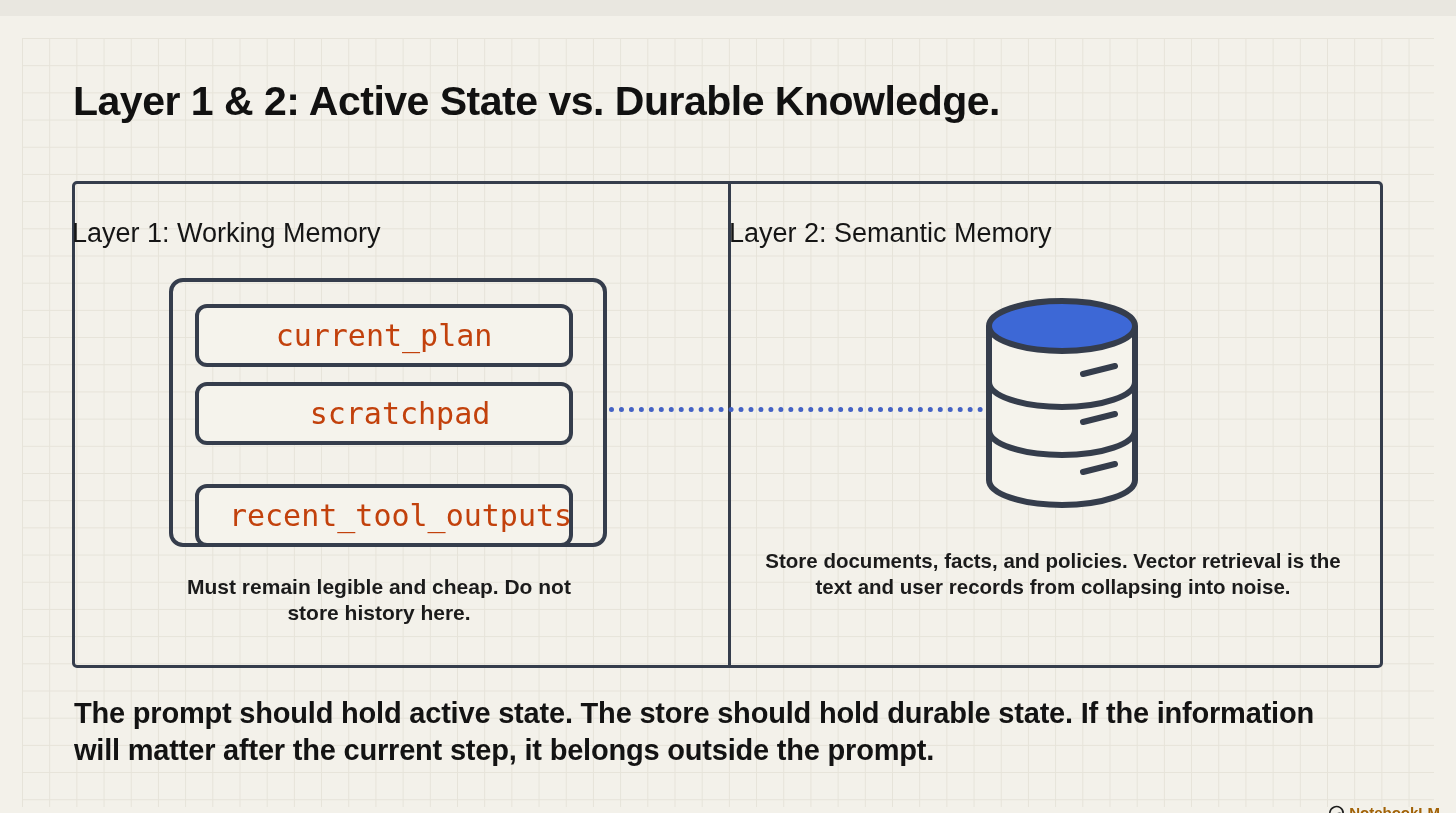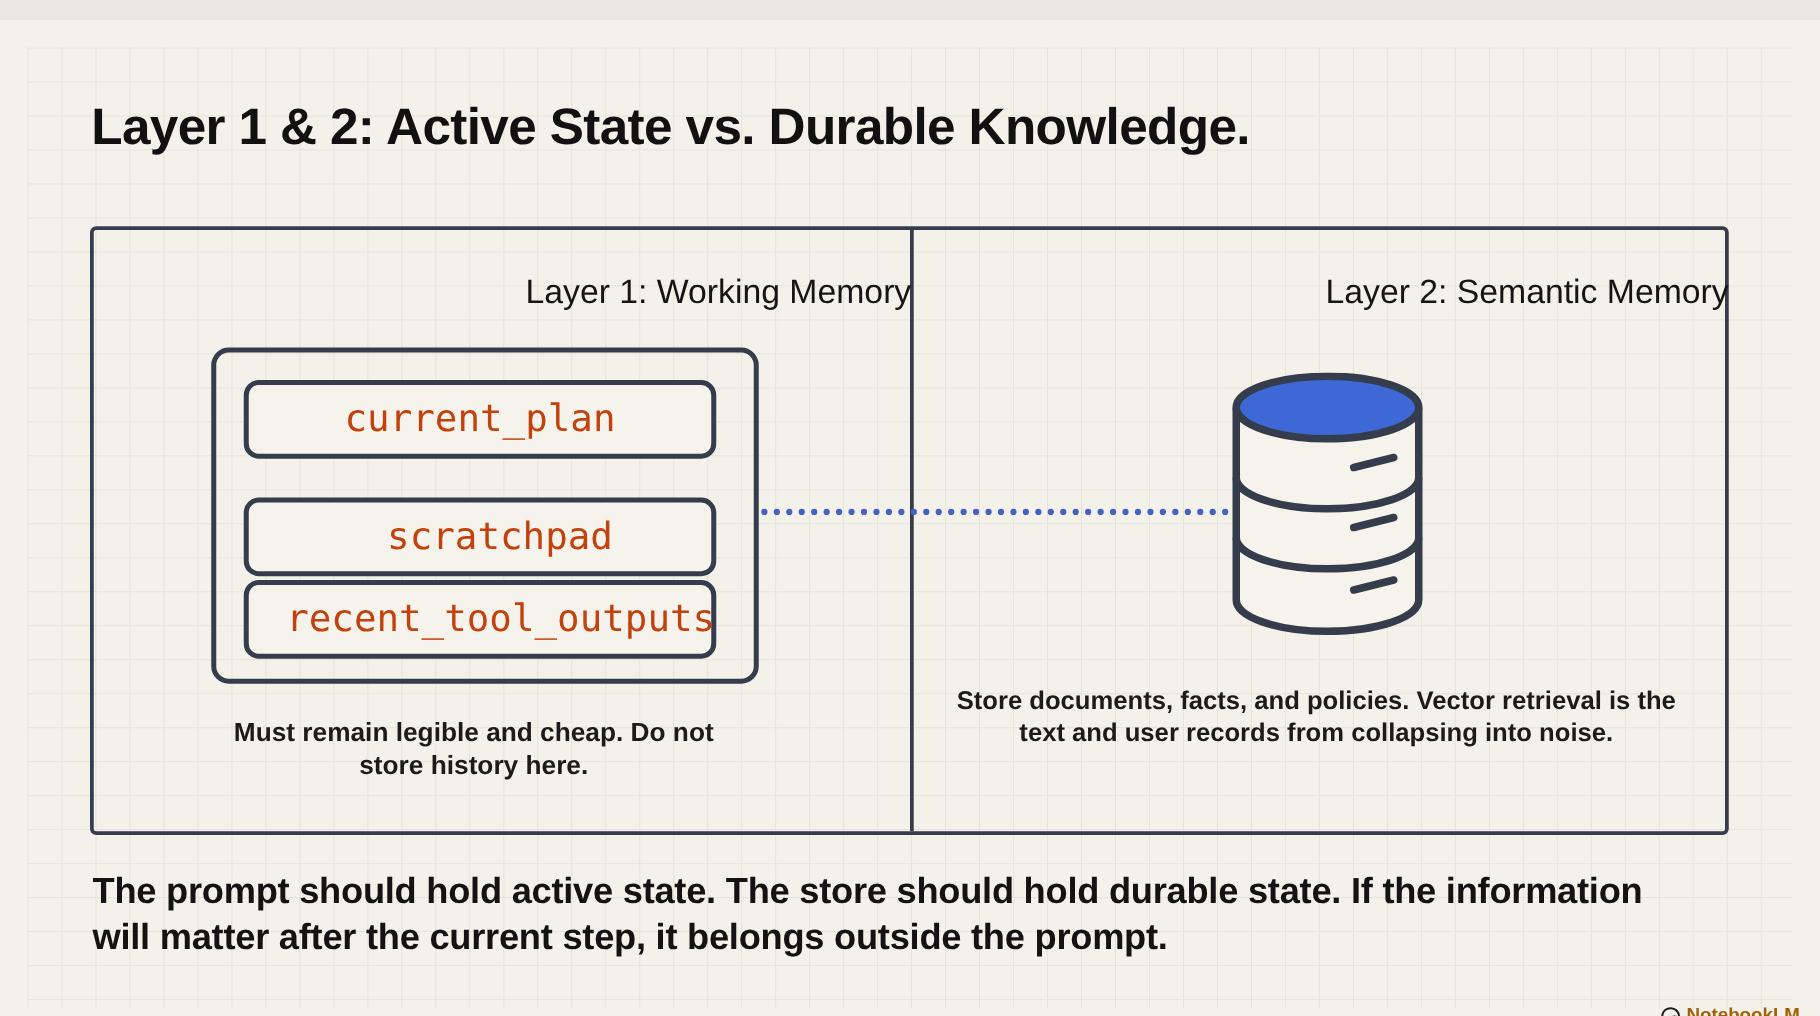--- a/index.html
+++ b/index.html
@@ -29,36 +29,36 @@
   }
   .main-panel{
     position:absolute;left:72px;top:165px;width:1311px;height:487px;
     border:3px solid var(--ink);border-radius:5px;
   }
   .divider{
     position:absolute;left:653px;top:0;width:3px;height:100%;background:var(--ink);
   }
   .col-header{
     position:absolute;top:202px;font-size:27px;font-weight:500;color:#151515;
-    text-align:right;white-space:nowrap;
+    text-align:left;white-space:nowrap;
   }
   .col-header.left{left:72px;width:657px;}
   .col-header.right{left:729px;width:654px;}
   .wm-container{
     position:absolute;left:169px;top:262px;width:438px;height:269px;
     border:4px solid var(--ink);border-radius:14px;
   }
   .slot{
     position:absolute;left:195px;width:378px;height:63px;
     border:4px solid var(--ink);border-radius:12px;background:var(--fill);
     display:flex;align-items:center;justify-content:center;
     font-family:"DejaVu Sans Mono",monospace;font-size:30px;color:#c2410c;
     white-space:nowrap;
   }
-  .slot-1{top:288px;} .slot-2{top:382px;padding-left:32px;} .slot-3{top:448px;padding-left:33px;}
+  .slot-1{top:288px;} .slot-2{top:366px;padding-left:32px;} .slot-3{top:468px;padding-left:33px;}
   .connector{
     position:absolute;left:609px;top:391px;width:374px;height:0;
     border-top:5px dotted var(--dots);
   }
   .db-icon{position:absolute;left:979px;top:282px;}
   .caption{
     position:absolute;font-size:21px;font-weight:700;color:#1b1b1b;
     text-align:center;line-height:25.5px;
   }
   .caption div{white-space:nowrap;}

